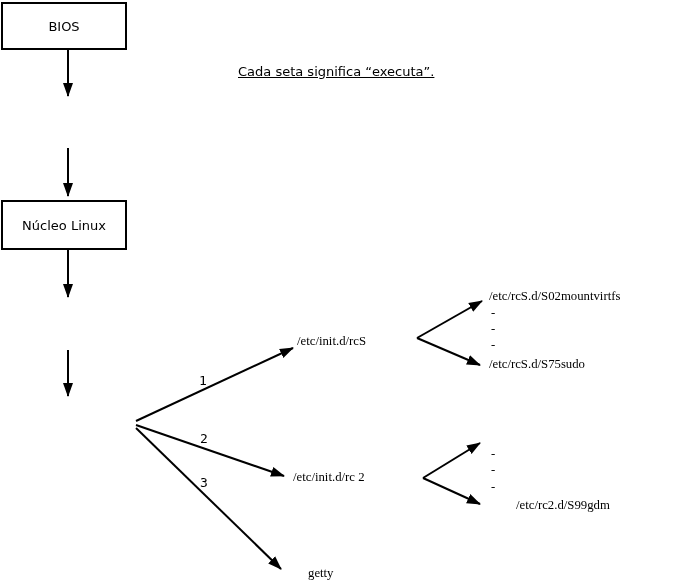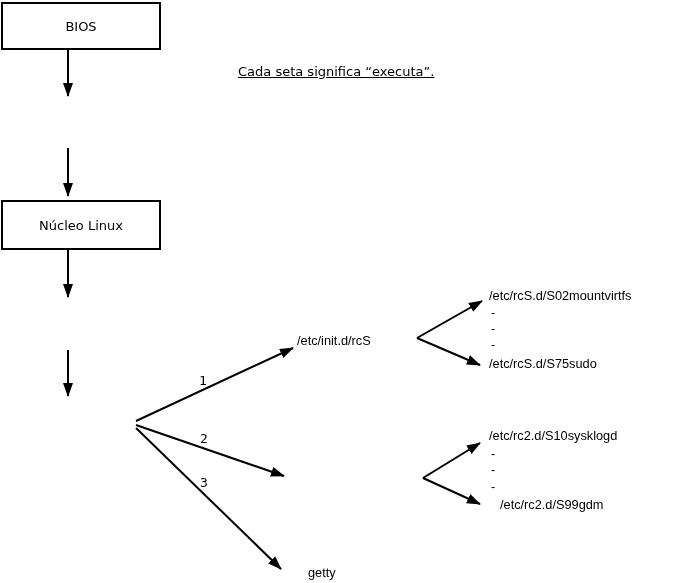--- a/index.html
+++ b/index.html
@@ -2,28 +2,28 @@
 <html><head>
 <meta charset="utf-8">
 <style>
   html,body{margin:0;padding:0;background:#fff;}
   .canvas{
     position:relative;width:682px;height:583px;background:#ffffff;
     font-family:"DejaVu Sans","Liberation Sans",sans-serif;color:#000;overflow:hidden;
   }
   .arrows{position:absolute;left:0;top:0;}
   .box{
-    position:absolute;left:1px;width:160px;box-sizing:border-box;
+    position:absolute;left:1px;width:126px;box-sizing:border-box;
     border:2px solid #000;background:#fff;
     display:flex;align-items:center;justify-content:center;
     font-size:13px;text-align:center;
   }
   .note{position:absolute;left:238px;top:64px;font-size:13px;white-space:pre;text-decoration:underline;}
   .mono{
-    position:absolute;font-family:Liberation Sans, sans-serif;
+    position:absolute;font-family:Liberation Serif, serif;
     font-size:12.75px;line-height:16px;white-space:pre;
   }
   .num{
     position:absolute;font-family:"DejaVu Sans Mono","Liberation Mono",monospace;
     font-size:13px;line-height:16px;
   }
 </style>
 </head>
 <body>
 
@@ -60,27 +60,27 @@
     <span>Núcleo Linux</span>
   </div>
 
   <div class="note">Cada seta significa “executa”.</div>
 
   <div class="num" style="left:199px;top:373px">1</div>
   <div class="num" style="left:200px;top:431px">2</div>
   <div class="num" style="left:200px;top:475px">3</div>
 
   <div class="mono" style="left:297px;top:333px">/etc/init.d/rcS</div>
+  <div class="mono" style="left:293px;top:469px">/etc/init.d/rc 2</div>
   <div class="mono" style="left:308px;top:565px">getty</div>
 
   <div class="mono" style="left:489px;top:288px">/etc/rcS.d/S02mountvirtfs</div>
   <div class="mono" style="left:491px;top:305px">-</div>
   <div class="mono" style="left:491px;top:321px">-</div>
   <div class="mono" style="left:491px;top:337px">-</div>
   <div class="mono" style="left:489px;top:356px">/etc/rcS.d/S75sudo</div>
 
-  <div class="mono" style="left:489px;top:428px">/etc/rc2.d/S10sysklogd</div>
   <div class="mono" style="left:491px;top:446px">-</div>
   <div class="mono" style="left:491px;top:462px">-</div>
   <div class="mono" style="left:491px;top:479px">-</div>
-  <div class="mono" style="left:500px;top:497px">/etc/rc2.d/S99gdm</div>
+  <div class="mono" style="left:516px;top:497px">/etc/rc2.d/S99gdm</div>
 
 </div>
 
 </body></html>

